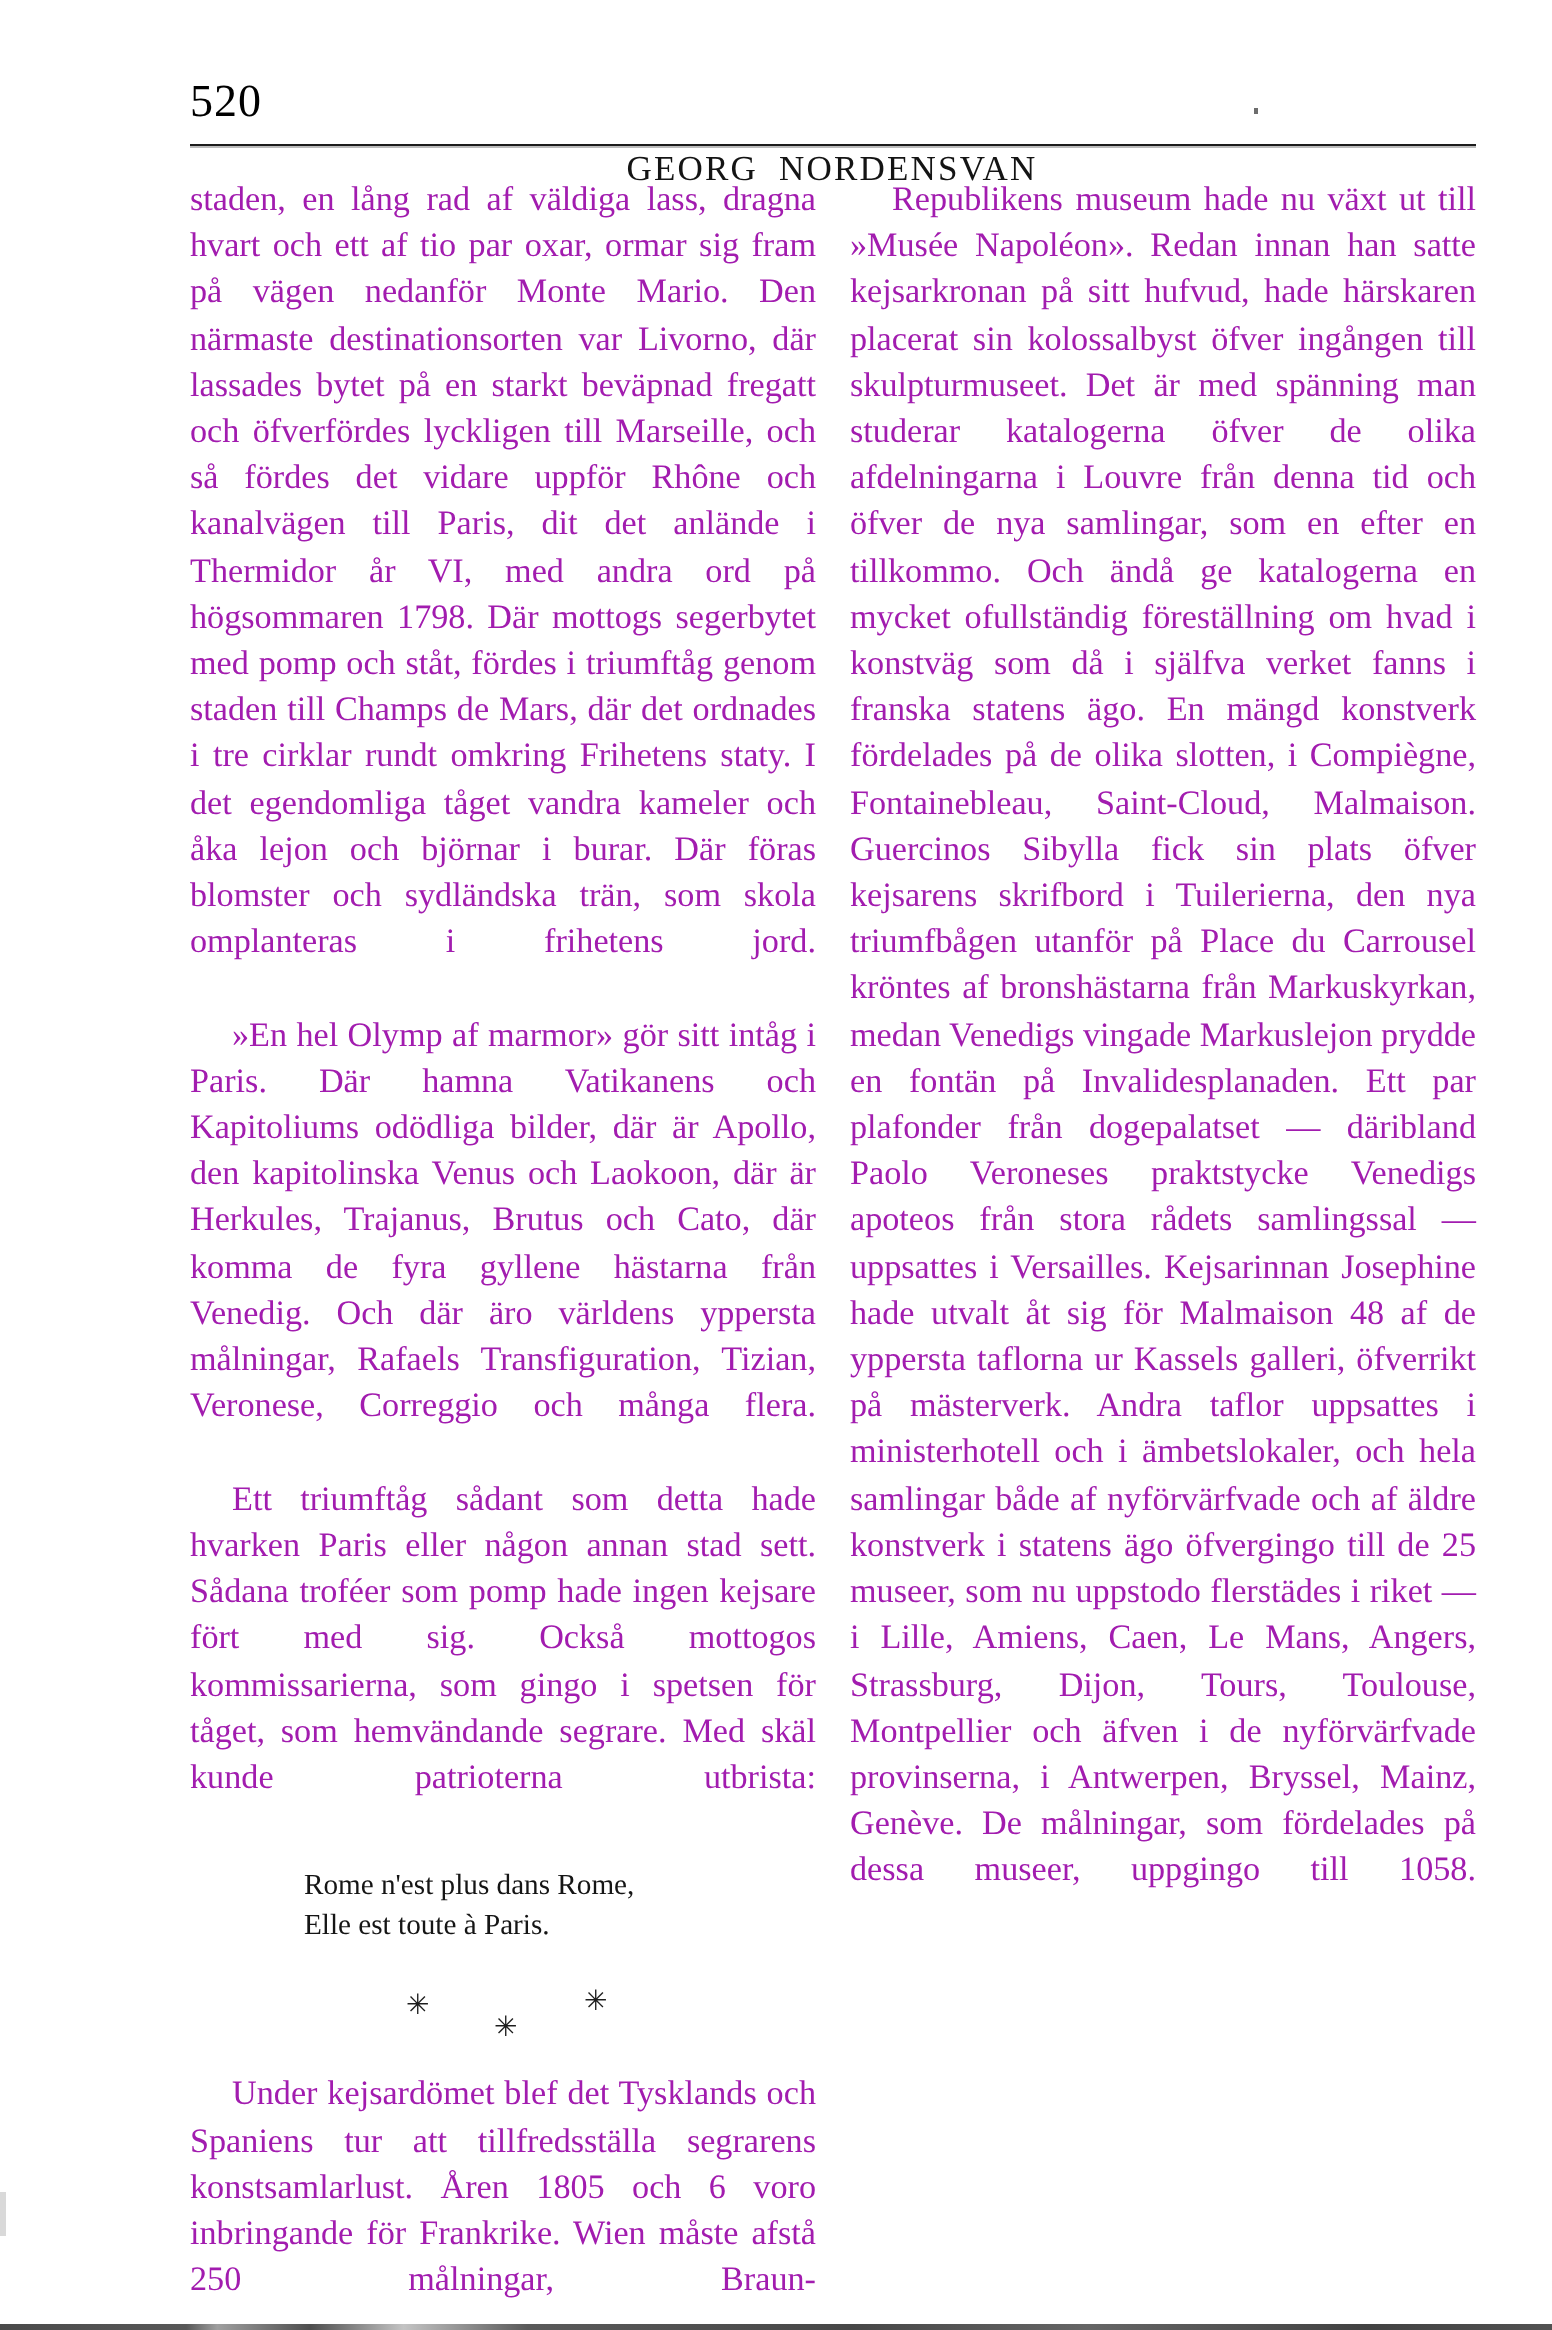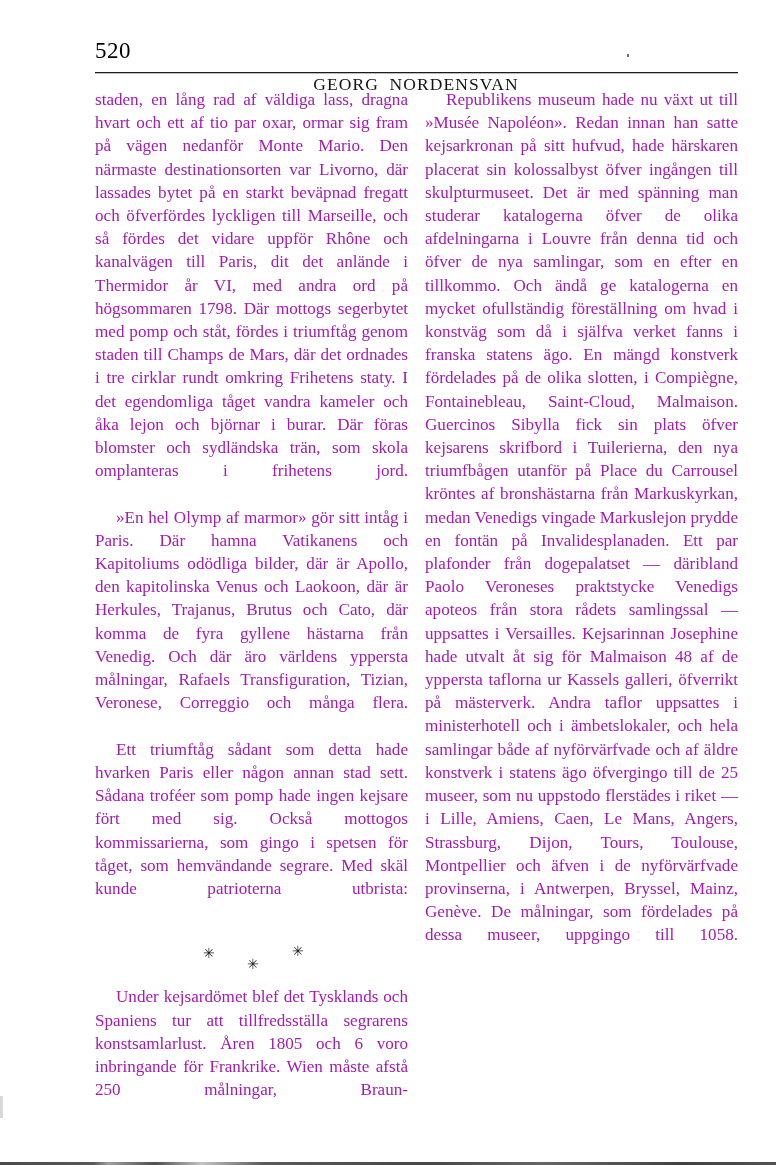--- a/index.html
+++ b/index.html
@@ -172,20 +172,22 @@
   </div>
   <div class="head-rule"></div>
 
   <div class="columns">
 
     <div class="col col-left">
       <p class="para flush">staden, en lång rad af väldiga lass, dragna hvart och ett af tio par oxar, ormar sig fram på vägen nedanför Monte Mario. Den närmaste destinationsorten var Livorno, där lassades bytet på en starkt beväpnad fregatt och öfverfördes lyckligen till Marseille, och så fördes det vidare uppför Rhône och kanalvägen till Paris, dit det anlände i Thermidor år VI, med andra ord på högsommaren 1798. Där mottogs segerbytet med pomp och ståt, fördes i triumftåg genom staden till Champs de Mars, där det ordnades i tre cirklar rundt omkring Frihetens staty. I det egendomliga tåget vandra kameler och åka lejon och björnar i burar. Där föras blomster och sydländska trän, som skola omplanteras i frihetens jord.</p>
       <p class="para indent">»En hel Olymp af marmor» gör sitt intåg i Paris. Där hamna Vatikanens och Kapitoliums odödliga bilder, där är Apollo, den kapitolinska Venus och Laokoon, där är Herkules, Trajanus, Brutus och Cato, där komma de fyra gyllene hästarna från Venedig. Och där äro världens yppersta målningar, Rafaels Transfiguration, Tizian, Veronese, Correggio och många flera.</p>
       <p class="para indent">Ett triumftåg sådant som detta hade hvarken Paris eller någon annan stad sett. Sådana troféer som pomp hade ingen kejsare fört med sig. Också mottogos kommissarierna, som gingo i spetsen för tåget, som hemvändande segrare. Med skäl kunde patrioterna utbrista:</p>
 
+      <div class="verse">Rome n'est plus dans Rome,
+Elle est toute à Paris.</div>
 
       <div class="ornament">
         <span class="ast-left">✳</span>
         <span class="ast-center">✳</span>
         <span class="ast-right">✳</span>
       </div>
 
       <p class="para indent">Under kejsardömet blef det Tysklands och Spaniens tur att tillfredsställa segrarens konstsamlarlust. Åren 1805 och 6 voro inbringande för Frankrike. Wien måste afstå 250 målningar, Braun-</p>
     </div>
 

